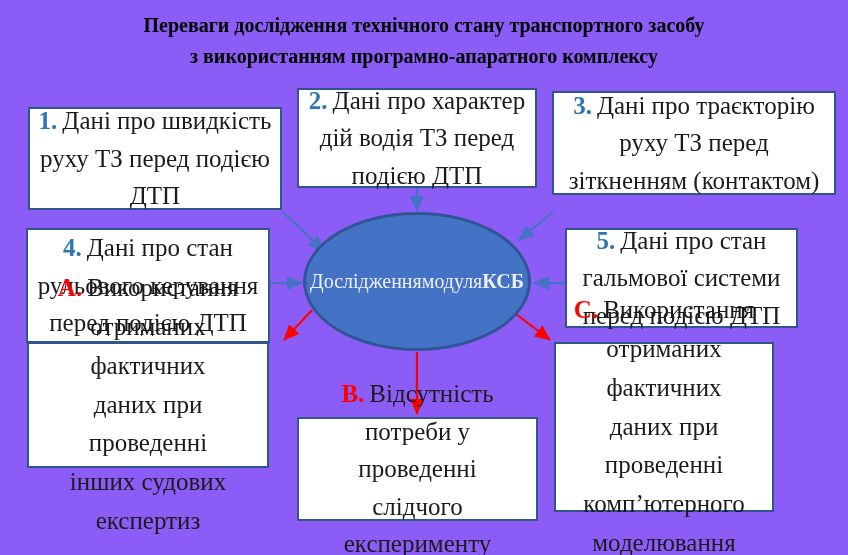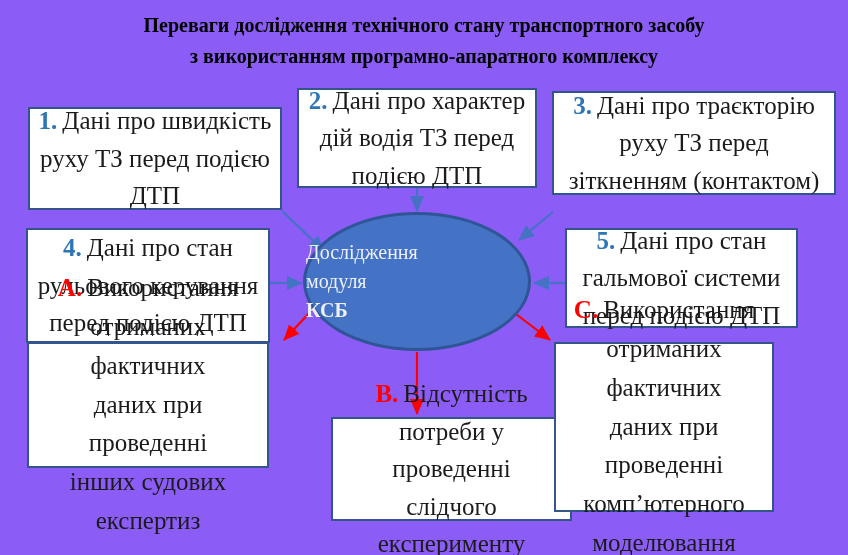--- a/index.html
+++ b/index.html
@@ -22,32 +22,32 @@
   }
   .box .inner { display:inline; }
   .num  { font-weight:bold; margin-right:5px; }
   .n-blue { color:#2E75B6; }
   .n-red  { color:#FF0000; }
   .txt  { white-space:pre-line; }
   .ellipse {
     position:absolute; left:303px; top:212px; width:228px; height:139px;
     box-sizing:border-box; background:#4472C4; border:3px solid #2F5597;
     border-radius:50%;
-    display:flex; flex-direction:column; align-items:flex-start; justify-content:center;
+    display:flex; align-items:center; justify-content:center;
     color:#EDF0FA; font-size:20px; line-height:1.45; text-align:center;font-family:Liberation Serif, serif;
   }
   .ellipse .bold { font-weight:bold; }
   
   #b1 { left:28px;  top:107px; width:254px; height:103px; }
   #b2 { left:297px; top:88px;  width:240px; height:100px; }
   #b3 { left:552px; top:91px; width:284px; height:104px; }
   #b4 { left:26px;  top:228px; width:244px; height:115px; }
   #b5 { left:565px; top:228px; width:233px; height:100px; }
   #bA { left:27px;  top:342px; width:242px; height:126px; line-height:1.55; }
-  #bB { left:297px; top:417px; width:241px; height:104px;margin-left:34px; }
+  #bB { left:297px; top:417px; width:241px; height:104px; }
   #bC { left:554px; top:342px; width:220px; height:170px; line-height:1.55; }
 </style>
 </head>
 <body>
 
 <div id="canvas">
 
   <div class="title">
     <div>Переваги дослідження технічного стану транспортного засобу</div>
     <div>з використанням програмно-апаратного комплексу</div>

